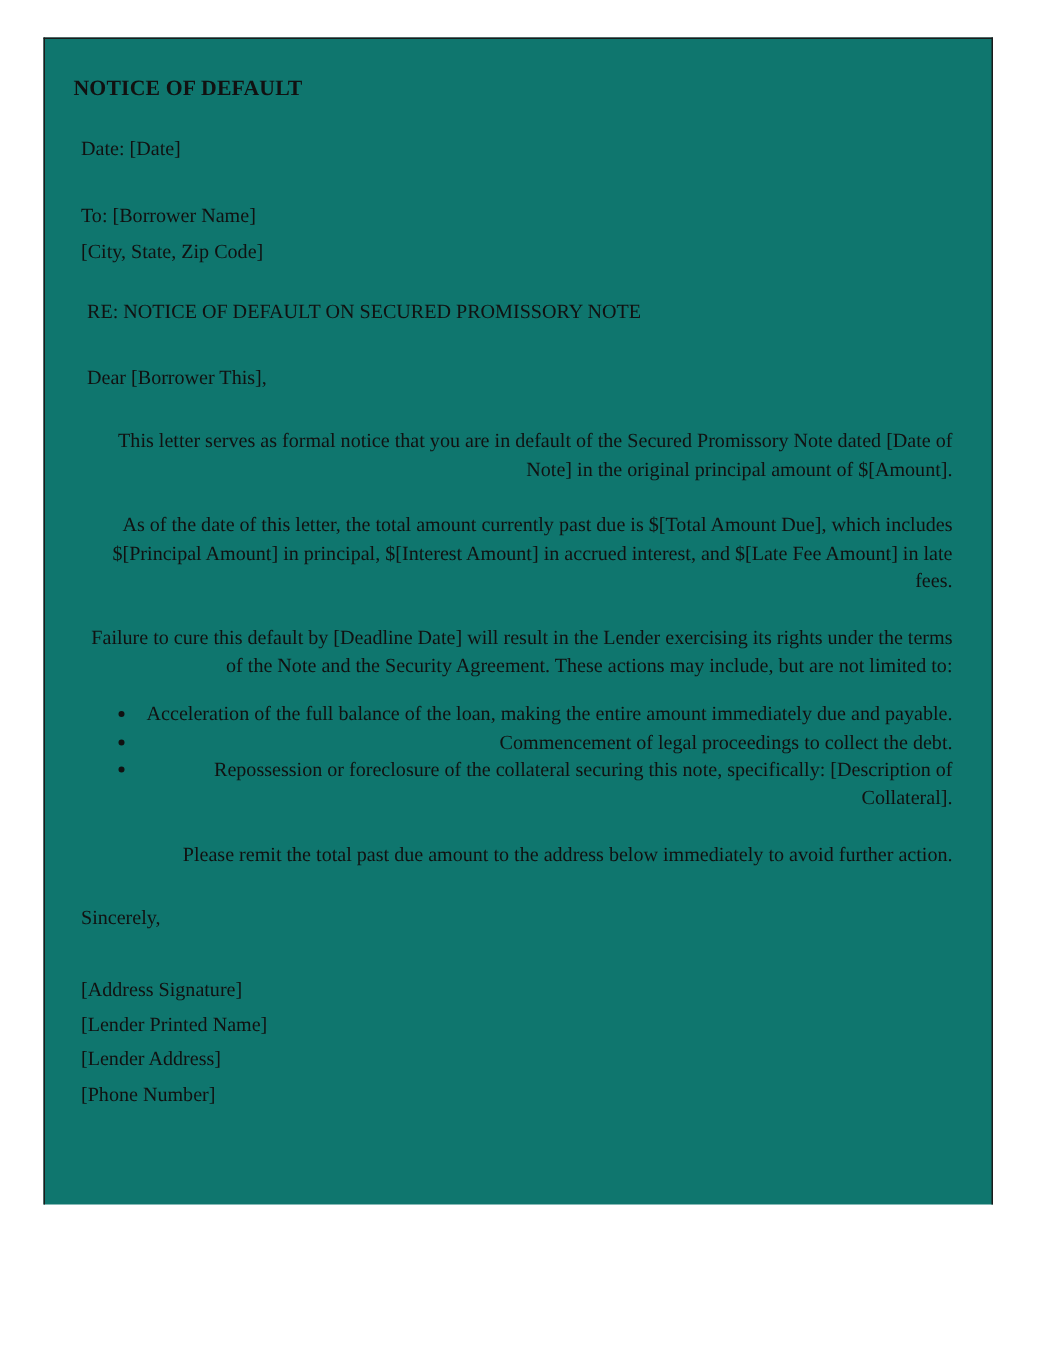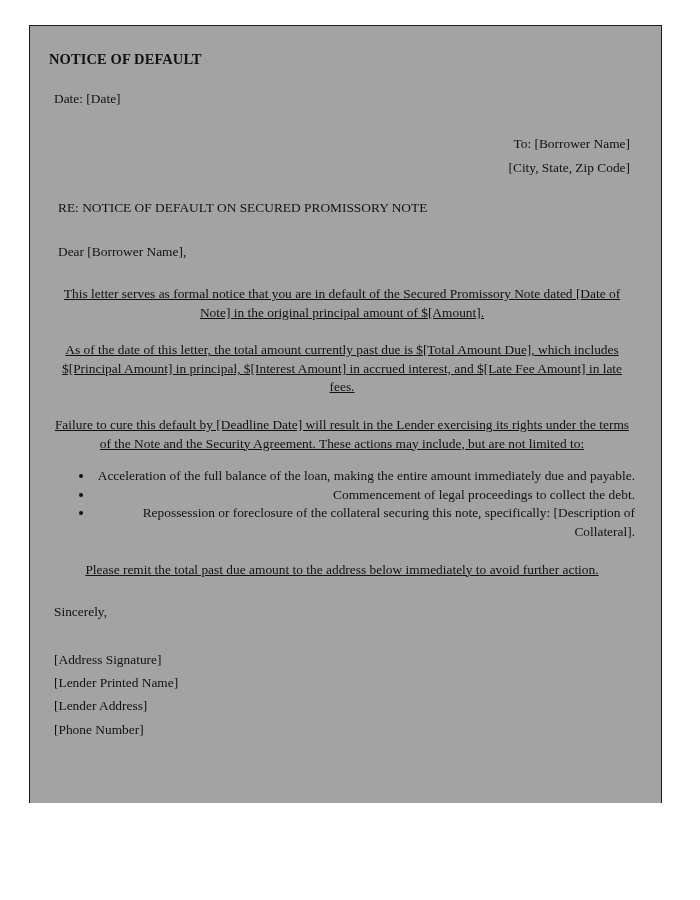--- a/index.html
+++ b/index.html
@@ -21,21 +21,21 @@
     position: absolute;
     left: 29px;
     top: 25px;
     width: 633px;
     height: 778px;
     border-top: 1.5px solid #1b1b1b;
     border-left: 1.5px solid #1b1b1b;
     border-right: 1.5px solid #1b1b1b;
     border-bottom: none;
     box-sizing: border-box;
-    background: #a3a3a3;
+    background: #0f766e;
     overflow: hidden;
   }
 
   .page-inner {
     position: absolute;
     left: 19px;
     top: 0;
     width: 586px;
   }
 
@@ -53,40 +53,38 @@
     line-height: 18.4px;
     margin: 5px;
   }
 
   .date-line {
     padding-top: 17px;
   }
 
   .address-block {
     padding-top: 17px;
-    text-align: right;
   }
 
   .re-line {
     padding-top: 17px;
     padding-left: 4px;
   }
 
   .salutation {
     padding-top: 20px;
     padding-left: 4px;
   }
 
   p.para {
     font-size: 13.4px;
     line-height: 18.6px;
     margin: 0;
     padding-top: 19px;
-    text-align: center;
-    text-decoration: underline;
+    text-align: right;
   }
 
   ul.action-list {
     margin: 0;
     padding-top: 14px;
     padding-left: 45px;
     list-style-type: disc;
   }
 
   ul.action-list li {
@@ -115,21 +113,21 @@
 
     <div class="line-block date-line">Date: [Date]</div>
 
     <div class="address-block">
       <div class="line-block">To: [Borrower Name]</div>
       <div class="line-block">[City, State, Zip Code]</div>
     </div>
 
     <div class="line-block re-line">RE: NOTICE OF DEFAULT ON SECURED PROMISSORY NOTE</div>
 
-    <div class="line-block salutation">Dear [Borrower Name],</div>
+    <div class="line-block salutation">Dear [Borrower This],</div>
 
     <p class="para">This letter serves as formal notice that you are in default of the Secured Promissory Note dated [Date of Note] in the original principal amount of $[Amount].</p>
 
 
     <p class="para">As of the date of this letter, the total amount currently past due is $[Total Amount Due], which includes $[Principal Amount] in principal, $[Interest Amount] in accrued interest, and $[Late Fee Amount] in late fees.</p>
 
     <p class="para">Failure to cure this default by [Deadline Date] will result in the Lender exercising its rights under the terms of the Note and the Security Agreement. These actions may include, but are not limited to:</p>
 
     <ul class="action-list">
       <li>Acceleration of the full balance of the loan, making the entire amount immediately due and payable.</li>

